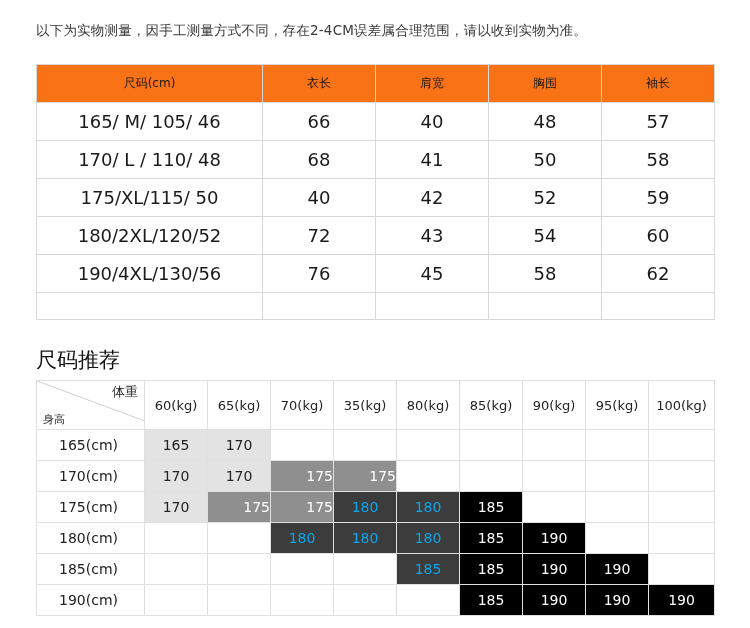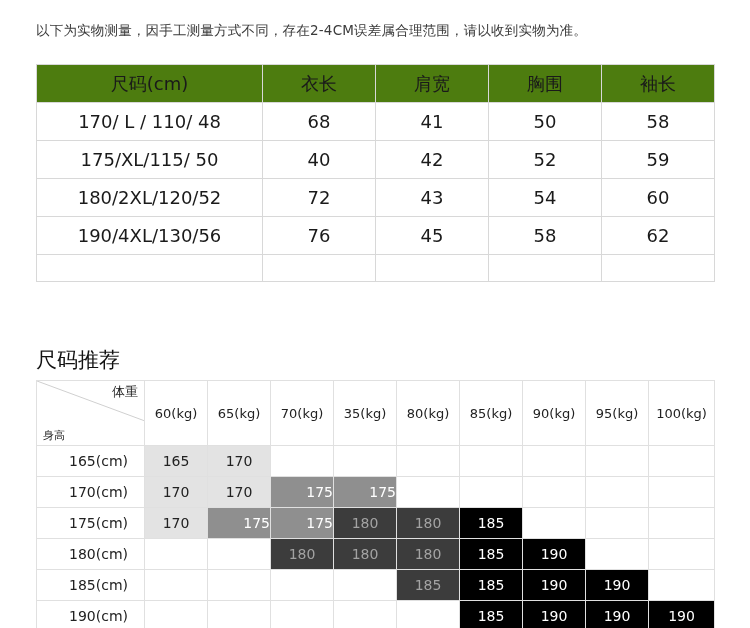--- a/index.html
+++ b/index.html
@@ -45,22 +45,22 @@
     border: 1px solid #d8d8d8;
     height: 37px;
     text-align: center;
     vertical-align: middle;
     font-weight: normal;
     font-size: 18px;
     color: #1a1a1a;
     padding: 0;
   }
   .size-table thead td {
-    background: #4d7c0f;
-    font-size: 18px;
+    background: #f97316;
+    font-size: 12px;
   }
   .size-table .col-spec { width: 226px; }
   .size-table .col-num { width: 113px; }
   .size-table tbody td.spec {
     font-size: 18px;
   }
   .size-table tr.blank td {
     height: 26px;
   }
 
@@ -86,21 +86,21 @@
     text-align: center;
     vertical-align: middle;
     font-size: 14px;
     color: #222;
     padding: 0;
     background: #fff;
   }
   .matrix .corner {
     width: 108px;
     position: relative;
-    padding: 12px;
+    padding: 4px;
     height: 40px;
     background: #fff;
   }
   .matrix .corner .diag {
     position: absolute;
     left: 0; top: 0; right: 0; bottom: 0;
     overflow: hidden;
   }
   .matrix .corner .diag svg { display: block; }
   .matrix .corner .wlabel {
@@ -111,30 +111,30 @@
   }
   .matrix .corner .hlabel {
     position: absolute;
     left: 6px;
     bottom: 2px;
     font-size: 11px;
   }
   .matrix .rowhead {
     width: 108px;
     text-align: right;
-    padding-right: 16px;
+    padding-right: 26px;
     font-size: 14px;
   }
   .matrix .colhead {
     font-size: 13px;
     height: 40px;
   }
   .matrix td.c-light { background: #e3e3e3; text-align: center; }
   .matrix td.c-mid   { background: #8f8f8f; color: #fff; text-align: right; }
-  .matrix td.c-dark  { background: #3c3c3c; color: #a3a3a3; }
+  .matrix td.c-dark  { background: #3c3c3c; color: #0ea5e9; }
   .matrix td.c-black { background: #000000; color: #fff; }
   .matrix td.c-none  { background: #ffffff; }
 </style>
 </head>
 <body>
 
 <div class="page">
 
   <div class="note">以下为实物测量，因手工测量方式不同，存在2-4CM误差属合理范围，请以收到实物为准。</div>
 
@@ -149,20 +149,27 @@
     <thead>
       <tr>
         <td>尺码(cm)</td>
         <td>衣长</td>
         <td>肩宽</td>
         <td>胸围</td>
         <td>袖长</td>
       </tr>
     </thead>
     <tbody>
+      <tr>
+        <td class="spec">165/ M/ 105/ 46</td>
+        <td>66</td>
+        <td>40</td>
+        <td>48</td>
+        <td>57</td>
+      </tr>
       <tr>
         <td class="spec">170/ L / 110/  48</td>
         <td>68</td>
         <td>41</td>
         <td>50</td>
         <td>58</td>
       </tr>
       <tr>
         <td class="spec">175/XL/115/  50</td>
         <td>40</td>

